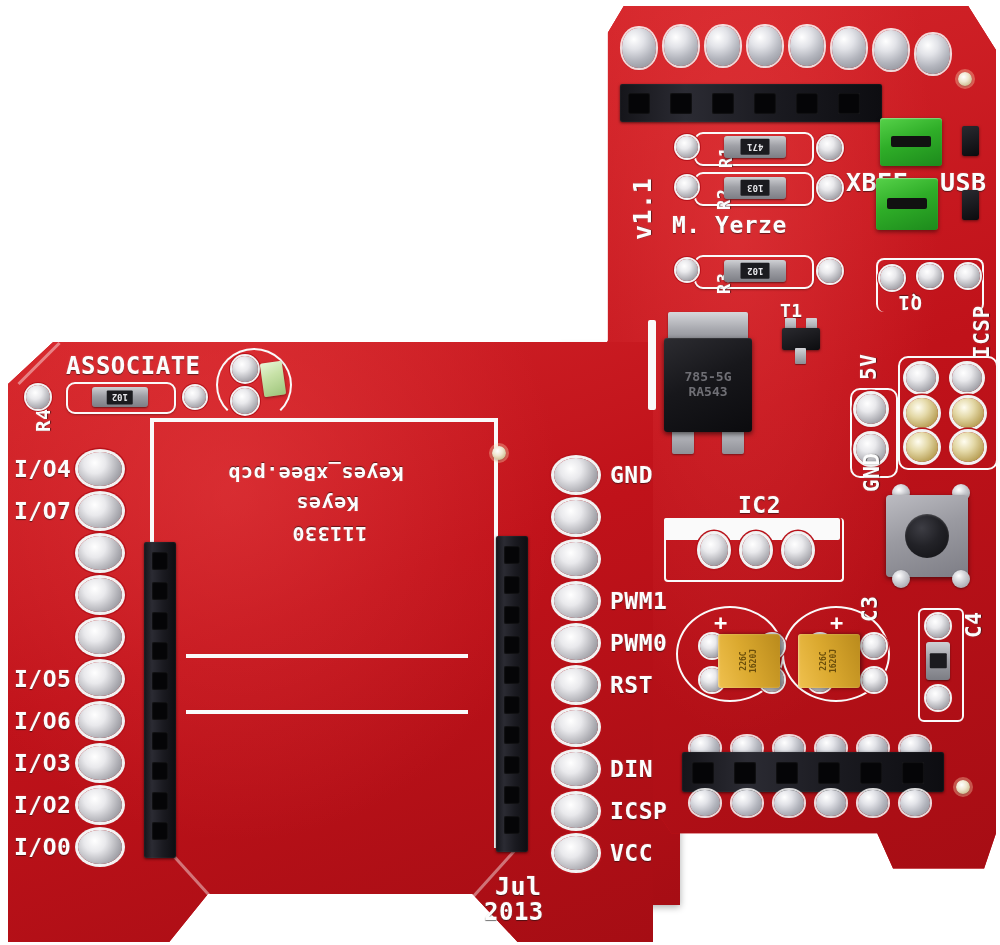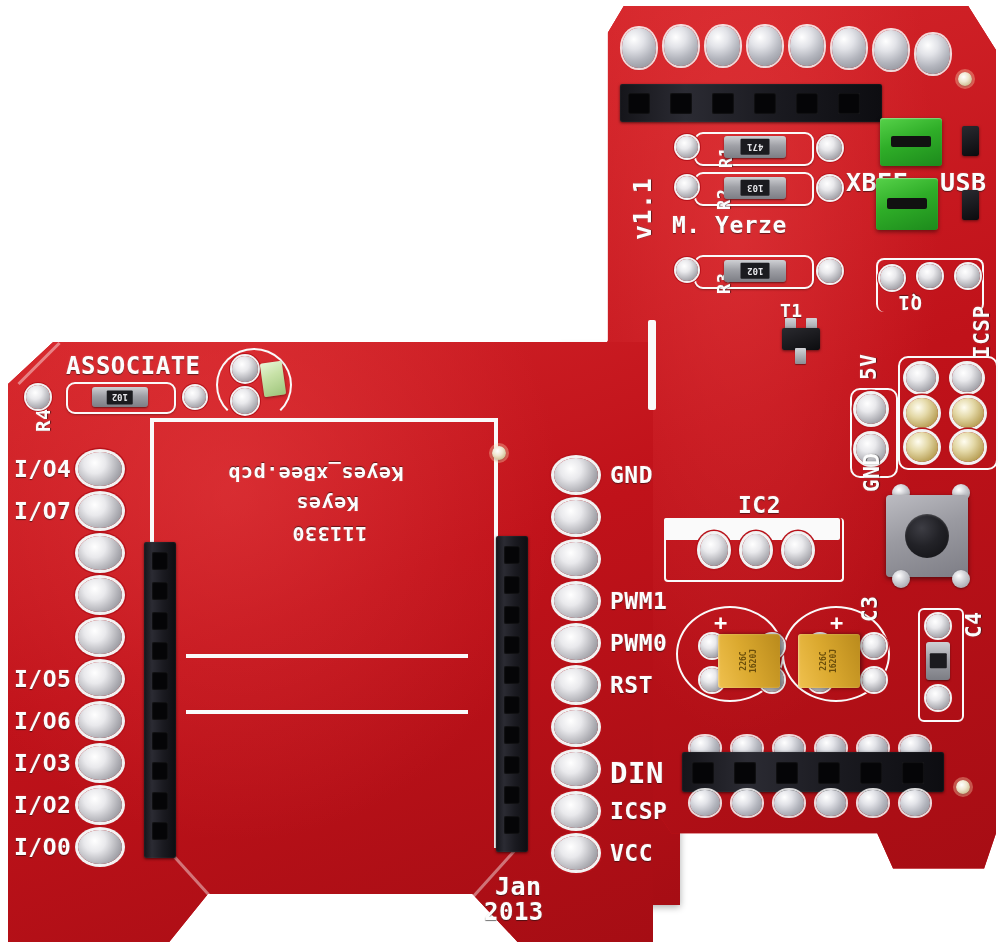--- a/index.html
+++ b/index.html
@@ -296,20 +296,29 @@
   <div class="pad plated" style="left:952px;top:398px;width:32px;height:30px;"></div>
   <div class="pad plated" style="left:906px;top:432px;width:32px;height:30px;"></div>
   <div class="pad plated" style="left:952px;top:432px;width:32px;height:30px;"></div>
 
   <div class="silk rot90" style="left:857px;top:380px;font-size:21px;">5V</div>
   <div class="outline" style="left:850px;top:388px;width:44px;height:86px;border-radius:10px;"></div>
   <div class="pad" style="left:856px;top:394px;width:30px;height:30px;"></div>
   <div class="pad" style="left:856px;top:434px;width:30px;height:30px;"></div>
   <div class="silk rot90" style="left:860px;top:492px;font-size:21px;">GND</div>
 
+  <div id="regulator">
+    <div id="reg-tab"></div>
+    <div class="reg-leg" style="left:8px;"></div>
+    <div class="reg-leg" style="left:58px;"></div>
+    <div id="reg-body">
+      <span>785-5G</span>
+      <span>RA543</span>
+    </div>
+  </div>
   <div class="silkbar" style="left:648px;top:320px;width:8px;height:90px;"></div>
 
   <div class="silk" style="left:780px;top:300px;font-size:18px;">T1</div>
   <div class="t1-leg" style="left:785px;top:318px;width:11px;height:16px;"></div>
   <div class="t1-leg" style="left:806px;top:318px;width:11px;height:16px;"></div>
   <div id="t1-body"></div>
   <div class="t1-leg" style="left:795px;top:348px;width:11px;height:16px;"></div>
 
   <div class="silk" style="left:738px;top:492px;font-size:23px;">IC2</div>
   <div class="silkbar" style="left:664px;top:518px;width:176px;height:22px;"></div>
@@ -465,23 +474,23 @@
       <div class="pad" style="left: 554px; top: 500px; width: 44px; height: 34px;"></div>
       <div class="pad" style="left: 554px; top: 542px; width: 44px; height: 34px;"></div>
       <div class="pad" style="left: 554px; top: 584px; width: 44px; height: 34px;"></div>
       <div class="silk" style="left: 610px; top: 588px; font-size: 23px;">PWM1</div>
       <div class="pad" style="left: 554px; top: 626px; width: 44px; height: 34px;"></div>
       <div class="silk" style="left: 610px; top: 630px; font-size: 23px;">PWM0</div>
       <div class="pad" style="left: 554px; top: 668px; width: 44px; height: 34px;"></div>
       <div class="silk" style="left: 610px; top: 672px; font-size: 23px;">RST</div>
       <div class="pad" style="left: 554px; top: 710px; width: 44px; height: 34px;"></div>
       <div class="pad" style="left: 554px; top: 752px; width: 44px; height: 34px;"></div>
-      <div class="silk" style="left: 610px; top: 756px; font-size: 29px;">DIN</div>
+      <div class="silk" style="left: 610px; top: 756px; font-size: 23px;">DIN</div>
       <div class="pad" style="left: 554px; top: 794px; width: 44px; height: 34px;"></div>
       <div class="silk" style="left: 610px; top: 798px; font-size: 23px;">ICSP</div>
       <div class="pad" style="left: 554px; top: 836px; width: 44px; height: 34px;"></div>
       <div class="silk" style="left: 610px; top: 840px; font-size: 23px;">VCC</div>
     </div>
 
-  <div class="silk" style="left:495px;top:872px;font-size:25px;">Jan</div>
+  <div class="silk" style="left:495px;top:872px;font-size:25px;">Jul</div>
   <div class="silk" style="left:484px;top:898px;font-size:24px;">2013</div>
 
 </div>
 
 </body></html>

